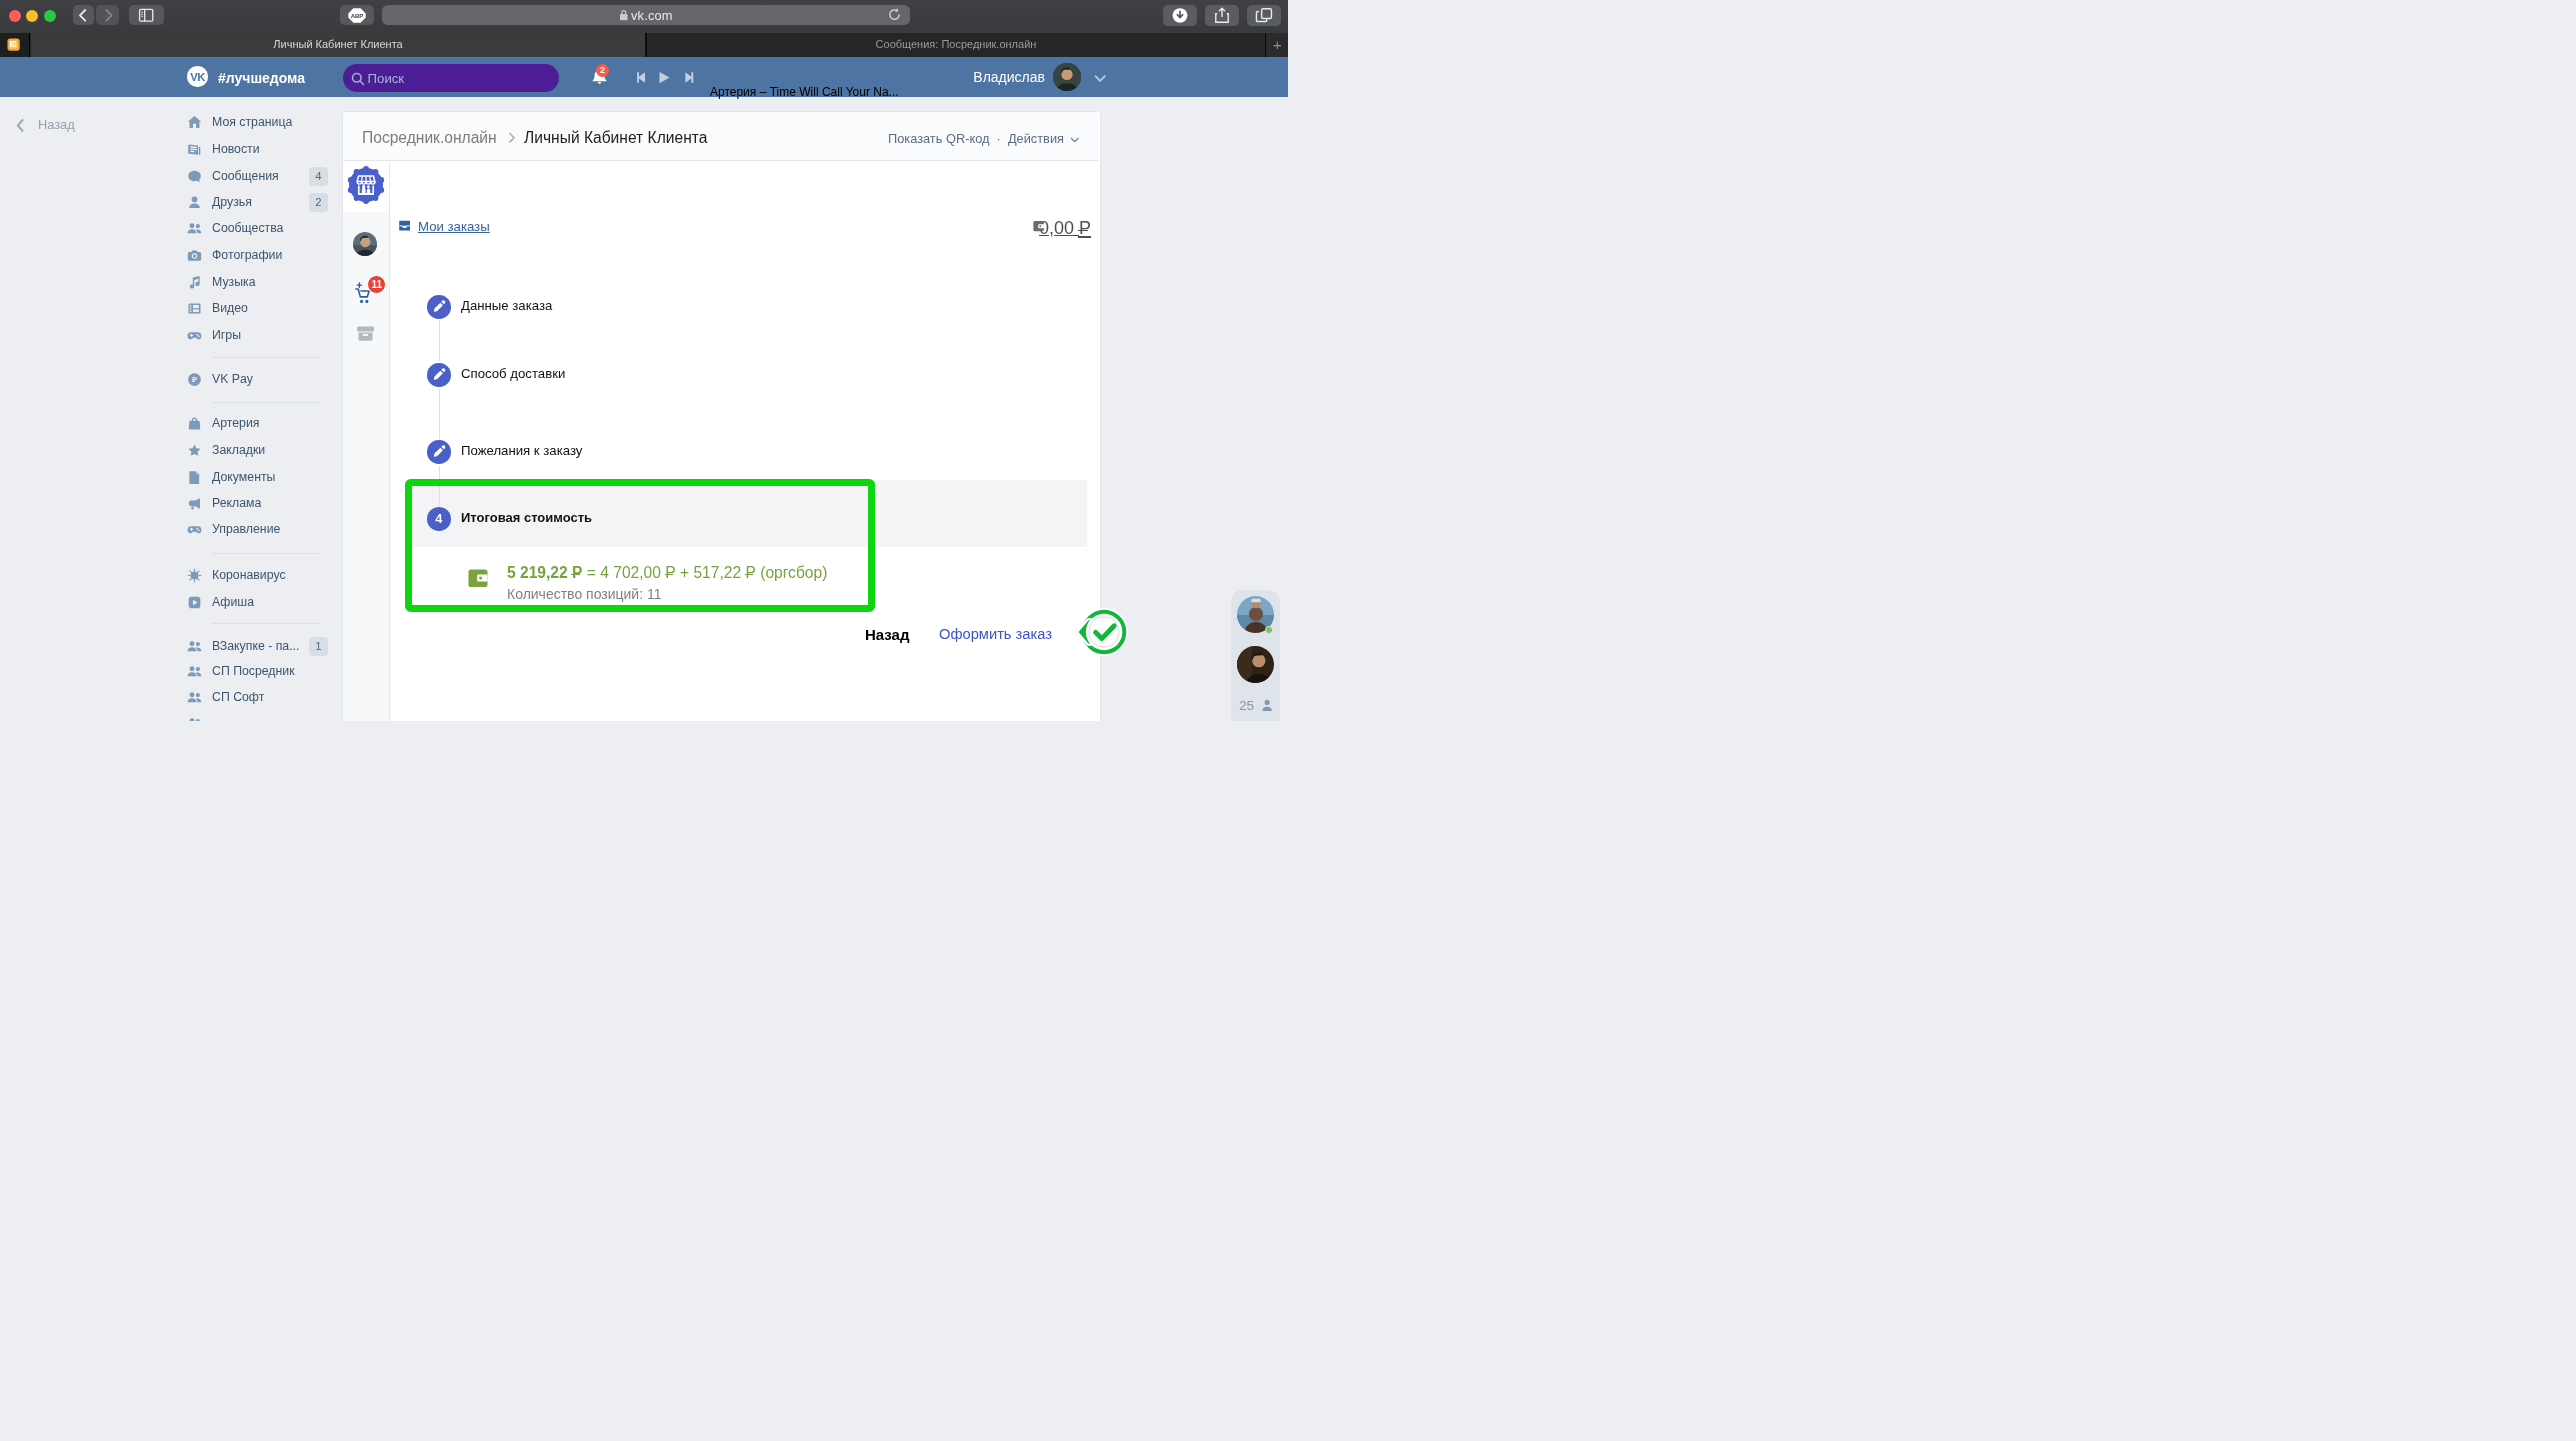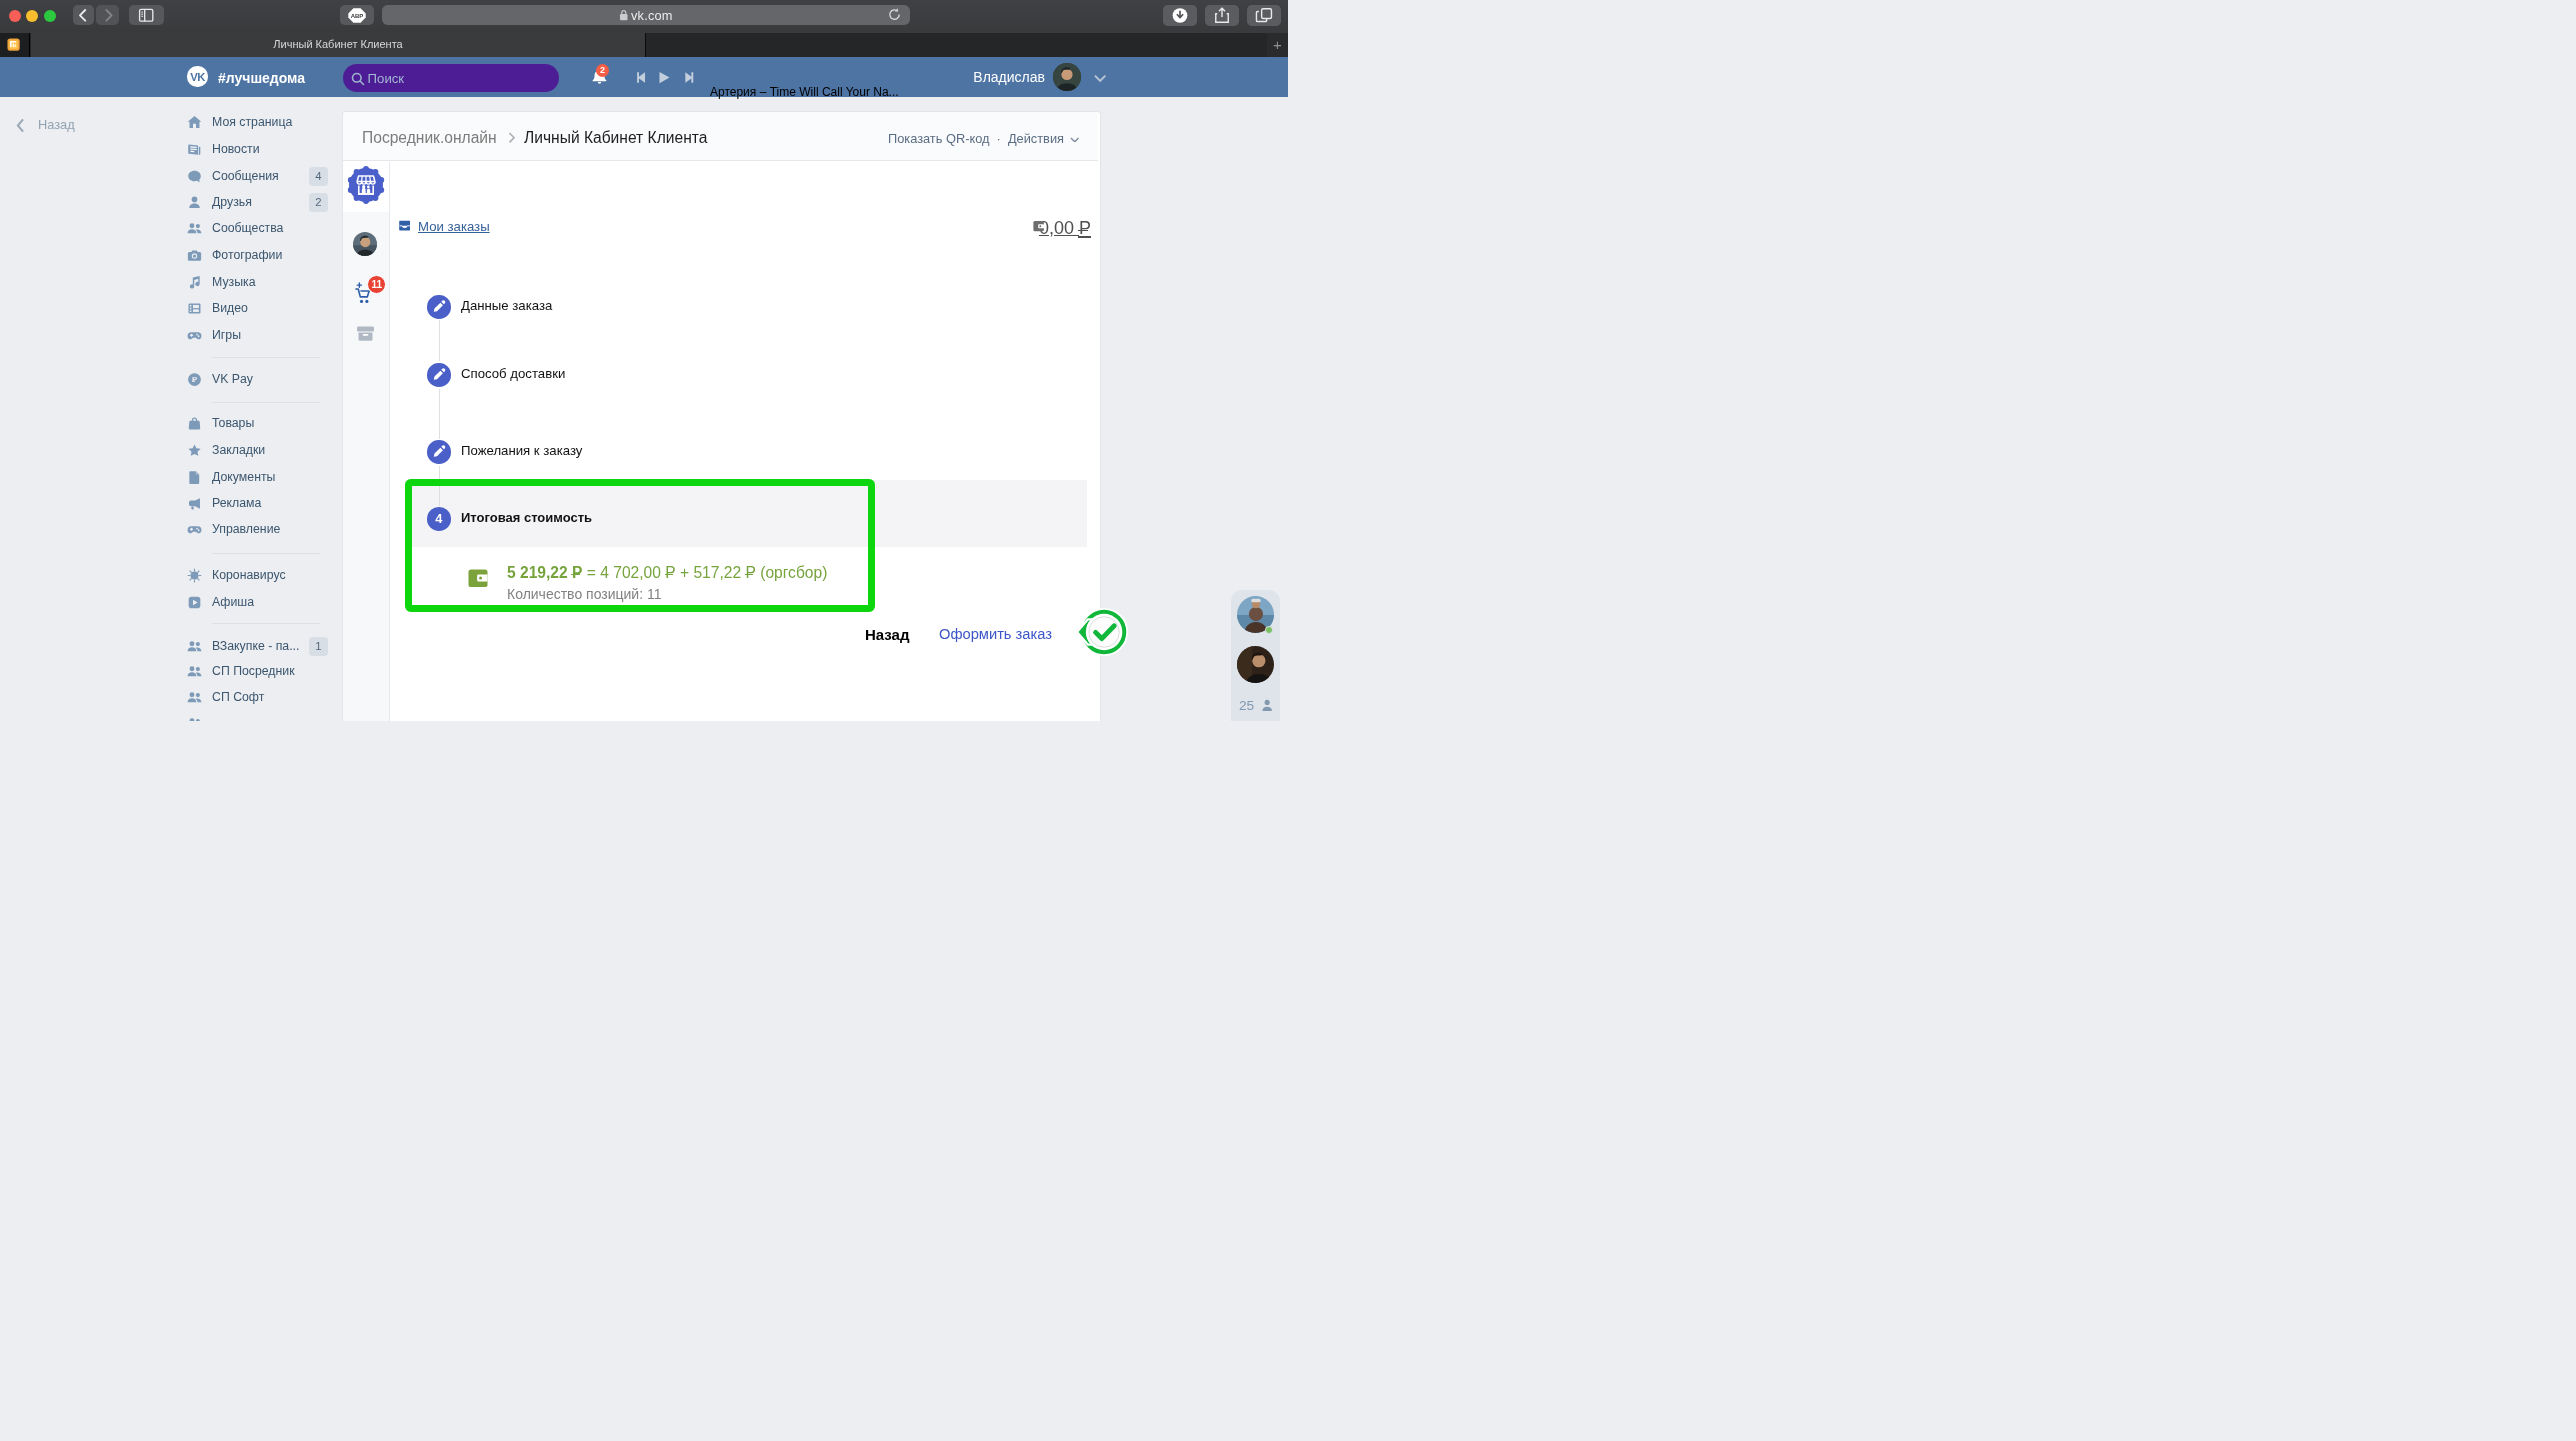--- a/index.html
+++ b/index.html
@@ -145,20 +145,21 @@
  <div id="pintab">
       <svg viewBox="0 0 14 14" width="13.2" height="13.2" style="position:absolute;left:6.6px;top:5.2px">
         <rect x="0.5" y="0.5" width="13" height="13" rx="3" fill="#efa53b"></rect>
         <rect x="2.6" y="2.6" width="8.8" height="8.8" rx="1.5" fill="#ffc854"></rect>
         <path d="M4 9.5 V4 h5.5" fill="none" stroke="#fff" stroke-width="1.6"></path>
         <rect x="6" y="6" width="1.3" height="3.5" fill="#fff"></rect>
         <rect x="8" y="7" width="1.3" height="2.5" fill="#fff"></rect>
       </svg>
     </div>
  <div id="tab1">Личный Кабинет Клиента</div>
+ <div id="tab2">Сообщения: Посредник.онлайн</div>
  <div id="tabplus">+</div>
 </div>
 
 <div id="vkhead">
  <div id="vklogo">VK</div>
  <div id="hashtag">#лучшедома</div>
  <div id="vksearch">
       <svg viewBox="0 0 15 15" width="14" height="14" style="position:absolute;left:7.6px;top:7.6px">
         <circle cx="6.2" cy="6.2" r="4.6" fill="none" stroke="#9db3cd" stroke-width="1.7"></circle>
         <line x1="9.7" y1="9.7" x2="13.4" y2="13.4" stroke="#9db3cd" stroke-width="1.7" stroke-linecap="round"></line>
@@ -292,21 +293,21 @@
       </svg>
     </span>
     <span class="mtxt">VK Pay</span>
   </div>
 <div class="mrow" style="top:414px">
     <span class="mico">
       <svg viewBox="0 0 16 16" width="15" height="15" style="">
         <path d="M5.2 5.1 V4.3 a2.8 2.8 0 0 1 5.6 0 v.8 h1.7 a1 1 0 0 1 1 .9 l.6 6.9 a1.5 1.5 0 0 1 -1.5 1.6 H3.4 a1.5 1.5 0 0 1 -1.5-1.6 l.6-6.9 a1 1 0 0 1 1-.9 z M6.6 5.1 h2.8 V4.3 a1.4 1.4 0 0 0 -2.8 0 z" fill="#7d9ab8"></path>
       </svg>
     </span>
-    <span class="mtxt">Товары</span>
+    <span class="mtxt">Артерия</span>
   </div>
 <div class="mrow" style="top:441px">
     <span class="mico">
       <svg viewBox="0 0 16 16" width="15" height="15" style="">
         <path d="M8 1.5 l2 4.1 4.5.6 -3.3 3.1 .8 4.4 L8 11.6 4 13.7 4.8 9.3 1.5 6.2 6 5.6 z" fill="#7d9ab8"></path>
       </svg>
     </span>
     <span class="mtxt">Закладки</span>
   </div>
 <div class="mrow" style="top:468px">

